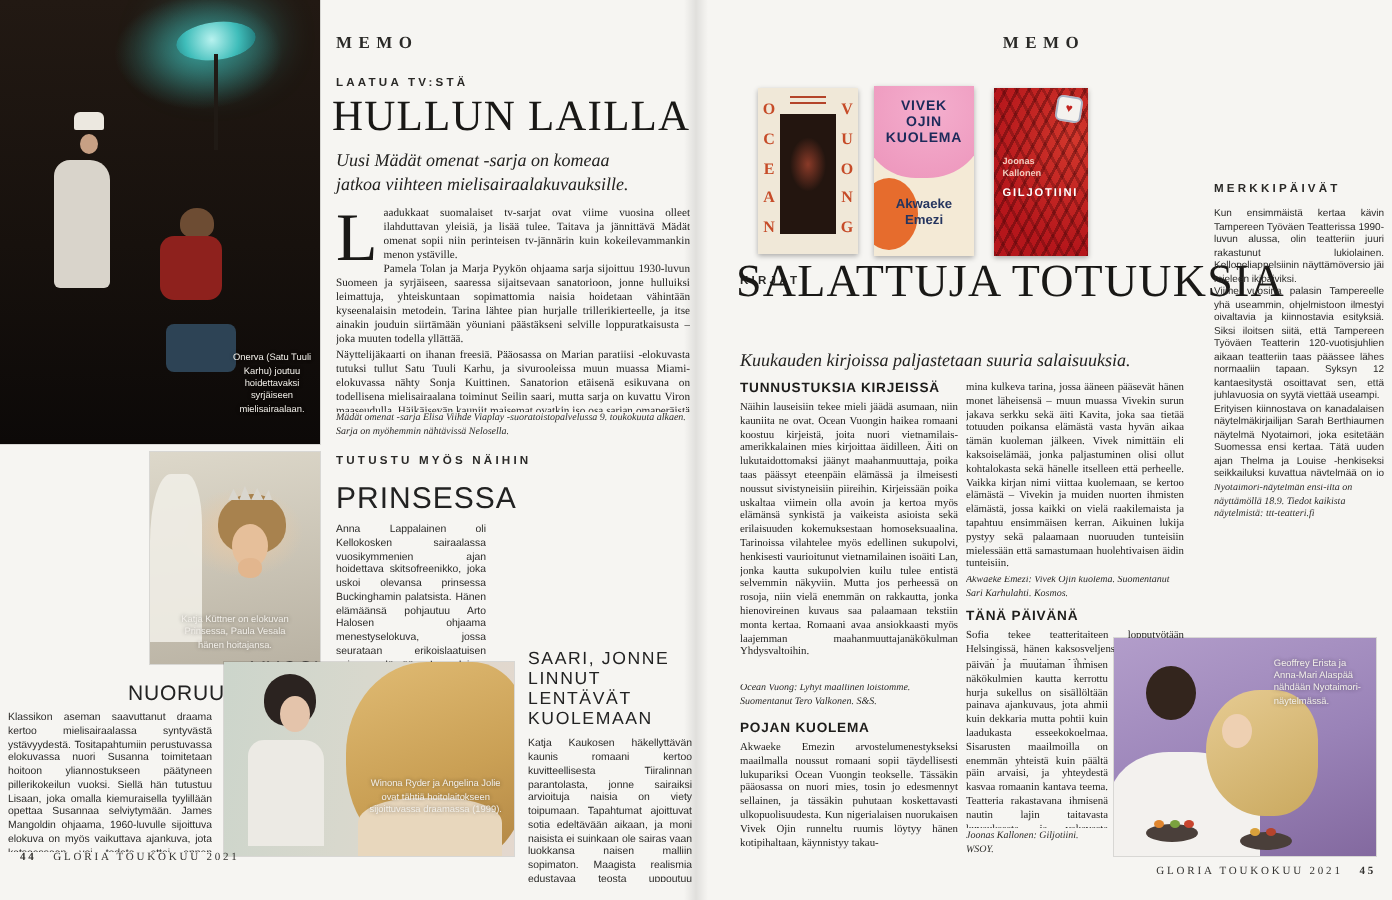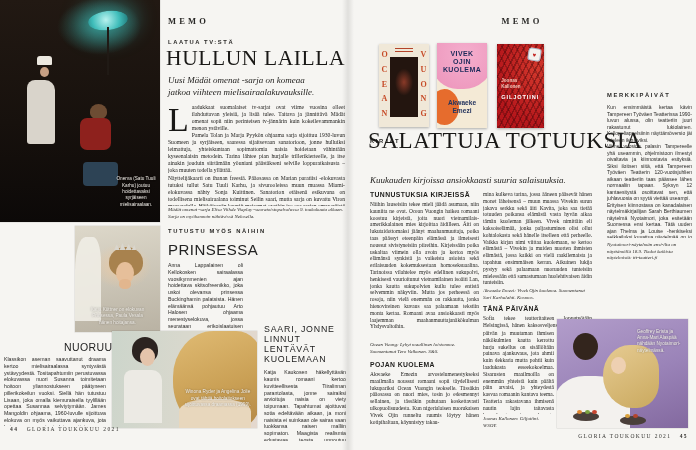--- a/index.html
+++ b/index.html
@@ -202,21 +202,21 @@
 
   <div class="abs cover" id="cover-gilj">
     <div class="abs sticker">♥</div>
     <div class="abs gilj-author">Joonas
 Kallonen</div>
     <div class="abs gilj-title">GILJOTIINI</div>
   </div>
 
   <div class="abs kicker" style="left:370px;top:138px;">KIRJAT</div>
   <div class="abs big-title" style="left:368px;top:128px;font-size:23px;">SALATTUJA TOTUUKSIA</div>
-  <div class="abs sub-italic" style="left:370px;top:175px;">Kuukauden kirjoissa ansiokkaasti suuria salaisuuksia.</div>
+  <div class="abs sub-italic" style="left:370px;top:175px;">Kuukauden kirjoissa paljastetaan suuria salaisuuksia.</div>
 
   <div class="abs" style="left:370px;top:191px;width:109px;">
     <div class="rev-head">TUNNUSTUKSIA KIRJEISSÄ</div>
     <div class="body-serif" style="margin-top:3px;height:138px;font-size:5.4px;">Näihin lauseisiin tekee mieli jäädä asumaan, niin kauniita ne ovat. Ocean Vuongin haikea romaani koostuu kirjeistä, joita nuori vietnamilais-amerikkalainen mies kirjoittaa äidilleen. Äiti on lukutaidottomaksi jäänyt maahanmuuttaja, poika taas päässyt eteenpäin elämässä ja ilmeisesti noussut sivistyneisiin piireihin. Kirjeissään poika uskaltaa viimein olla avoin ja kertoa myös elämänsä synkistä ja vaikeista asioista sekä erilaisuuden kokemuksestaan homoseksuaalina. Tarinoissa vilahtelee myös edellinen sukupolvi, henkisesti vaurioitunut vietnamilainen isoäiti Lan, jonka kautta sukupolvien kuilu tulee entistä selvemmin näkyviin. Mutta jos perheessä on rosoja, niin vielä enemmän on rakkautta, jonka hienovireinen kuvaus saa palaamaan tekstiin monta kertaa. Romaani avaa ansiokkaasti myös laajemman maahanmuuttajanäkökulman Yhdysvaltoihin.</div>
     <div class="credit" style="margin-top:3px;height:14px;overflow:hidden;">Ocean Vuong: Lyhyt maallinen loistomme. Suomentanut Tero Valkonen. S&amp;S.</div>
     <div class="rev-head" style="margin-top:5px;">POJAN KUOLEMA</div>
     <div class="body-serif" style="margin-top:3px;height:64px;font-size:5.4px;">Akwaeke Emezin arvostelumenestykseksi maailmalla noussut romaani sopii täydellisesti lukupariksi Ocean Vuongin teokselle. Tässäkin pääosassa on nuori mies, tosin jo edesmennyt sellainen, ja tässäkin puhutaan koskettavasti ulkopuolisuudesta. Kun nigerialaisen nuorukaisen Vivek Ojin runneltu ruumis löytyy hänen kotipihaltaan, käynnistyy takau-</div>
   </div>
 
   <div class="abs" style="left:483px;top:191px;width:109px;">

